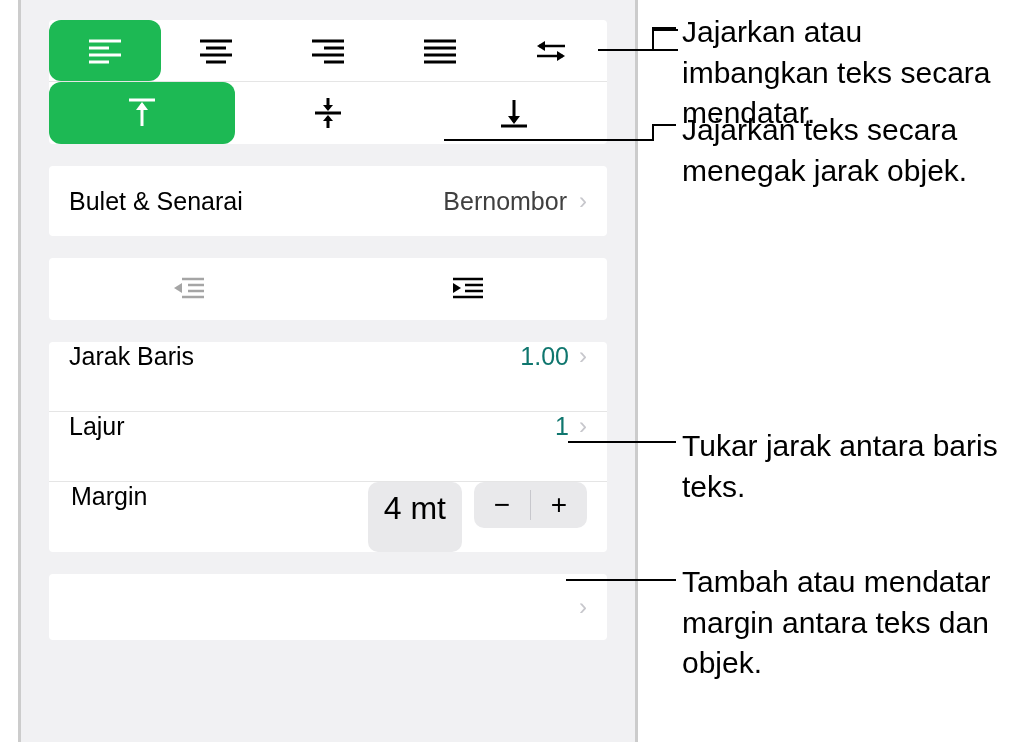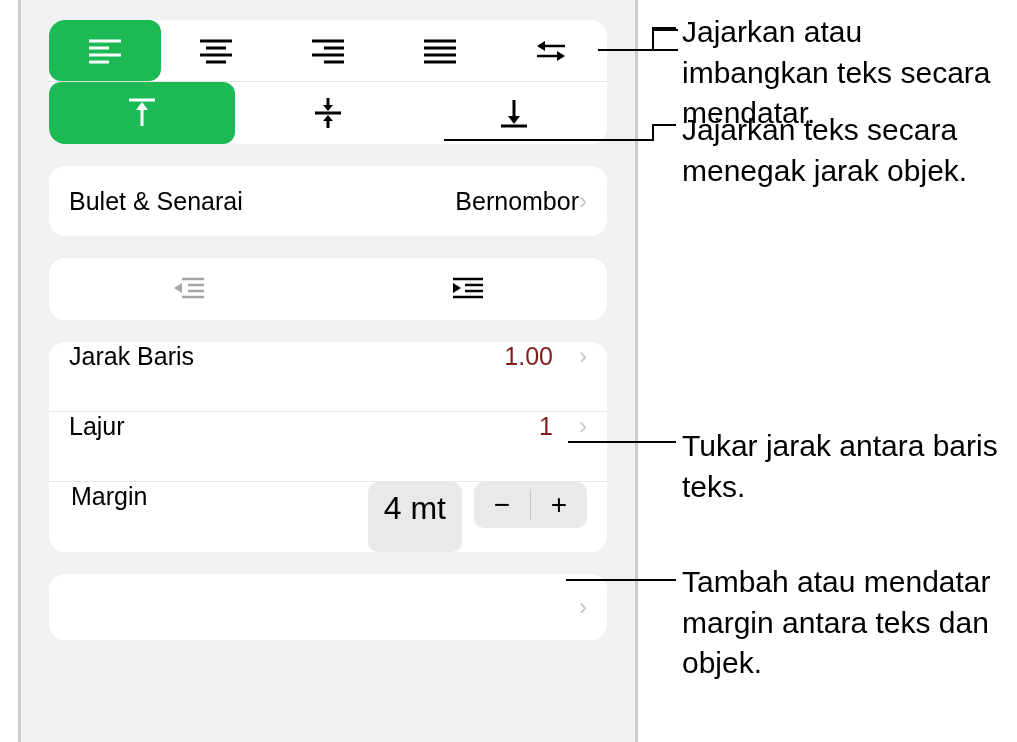--- a/index.html
+++ b/index.html
@@ -16,21 +16,21 @@
       top: 0;
       width: 620px;
       height: 742px;
       background: #f1f1f3;
       border-left: 3px solid #ccc;
       border-right: 3px solid #ccc;
       padding: 20px 28px 0 28px;
     }
     .card {
       background: #fff;
-      border-radius: 16px;
+      border-radius: 4px;
       margin-bottom: 22px;
       overflow: hidden;
     }
     
     .halign-row {
       display: flex;
       align-items: stretch;
       height: 62px;
       border-bottom: 1px solid #e5e5e5;
     }
@@ -73,22 +73,22 @@
       padding: 0 20px;
       cursor: pointer;
     }
     .list-label {
       font-size: 25px;
       color: #000;
       flex: 1;
     }
     .list-value {
       font-size: 25px;
-      color: #000000;
-      margin-right: 0;
+      color: #404040;
+      margin-right: 12px;
     }
     .chevron {
       color: #c7c7cc;
       font-size: 24px;
     }
     
     .indent-row {
       display: flex;
       align-items: stretch;
       height: 62px;
@@ -110,22 +110,22 @@
       border-bottom: 1px solid #e5e5e5;
     }
     .settings-card .row:last-child { border-bottom: none; }
     .row-label {
       font-size: 25px;
       color: #000;
       flex: 1;
     }
     .row-value {
       font-size: 25px;
-      color: #7f1d1d;
-      margin-right: 26px;
+      color: #0f766e;
+      margin-right: 10px;
     }
     .margin-value {
       background: #e9e9eb;
       border-radius: 10px;
       padding: 8px 16px;
       font-size: 32px;
       color: #000;
       margin-right: 12px;
     }
     .stepper {

